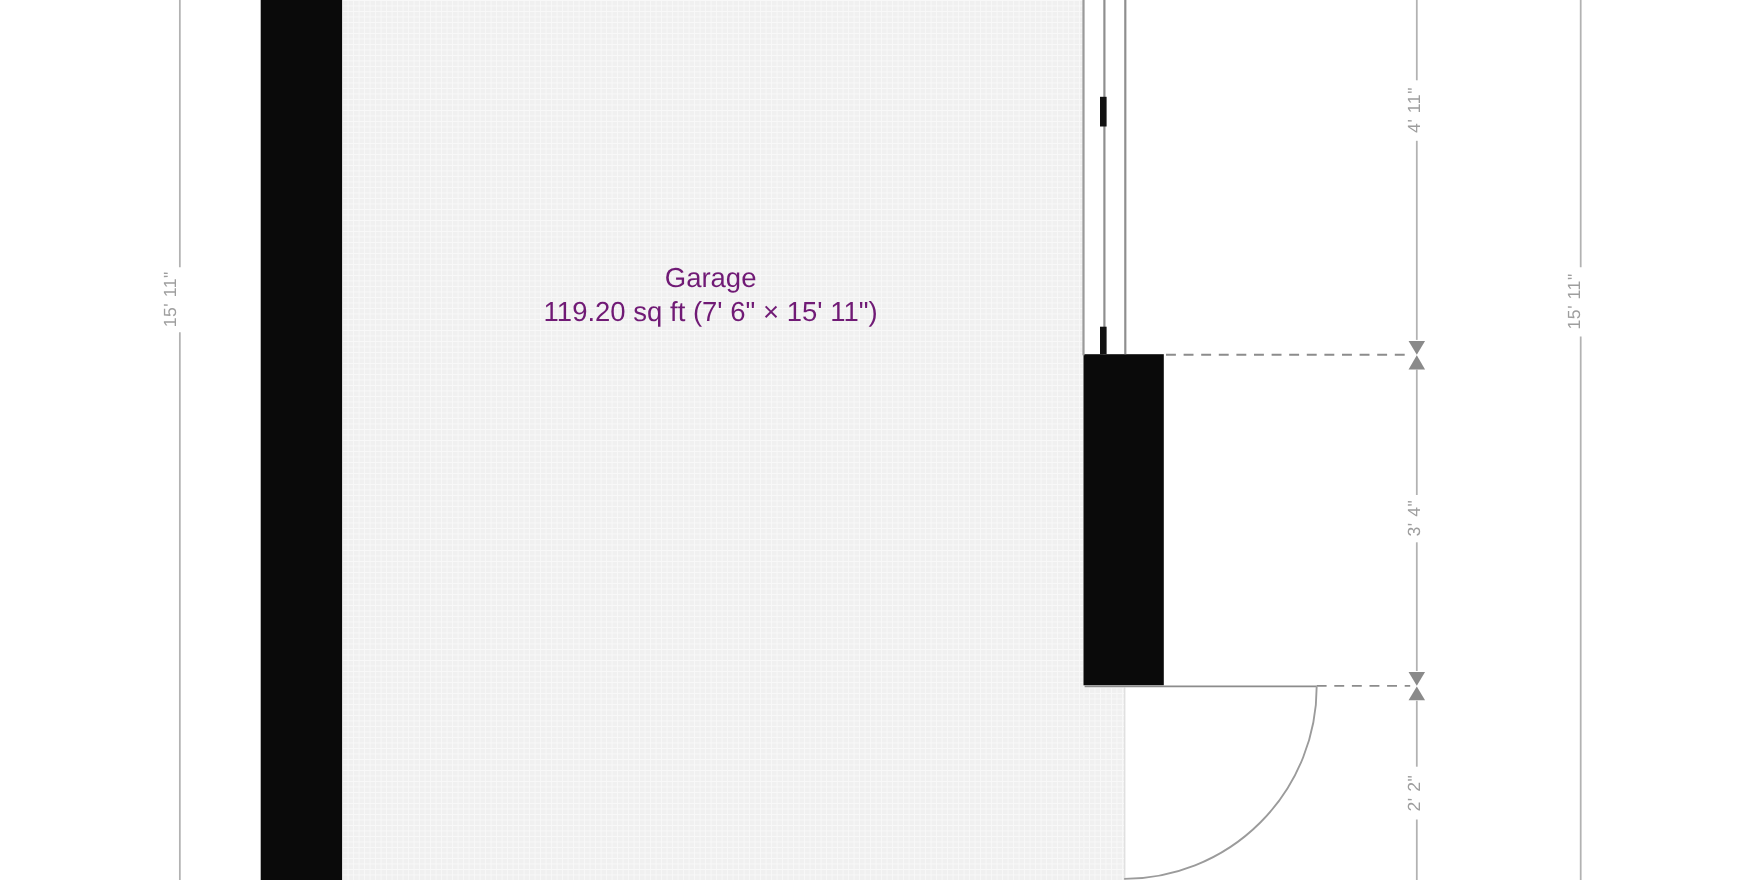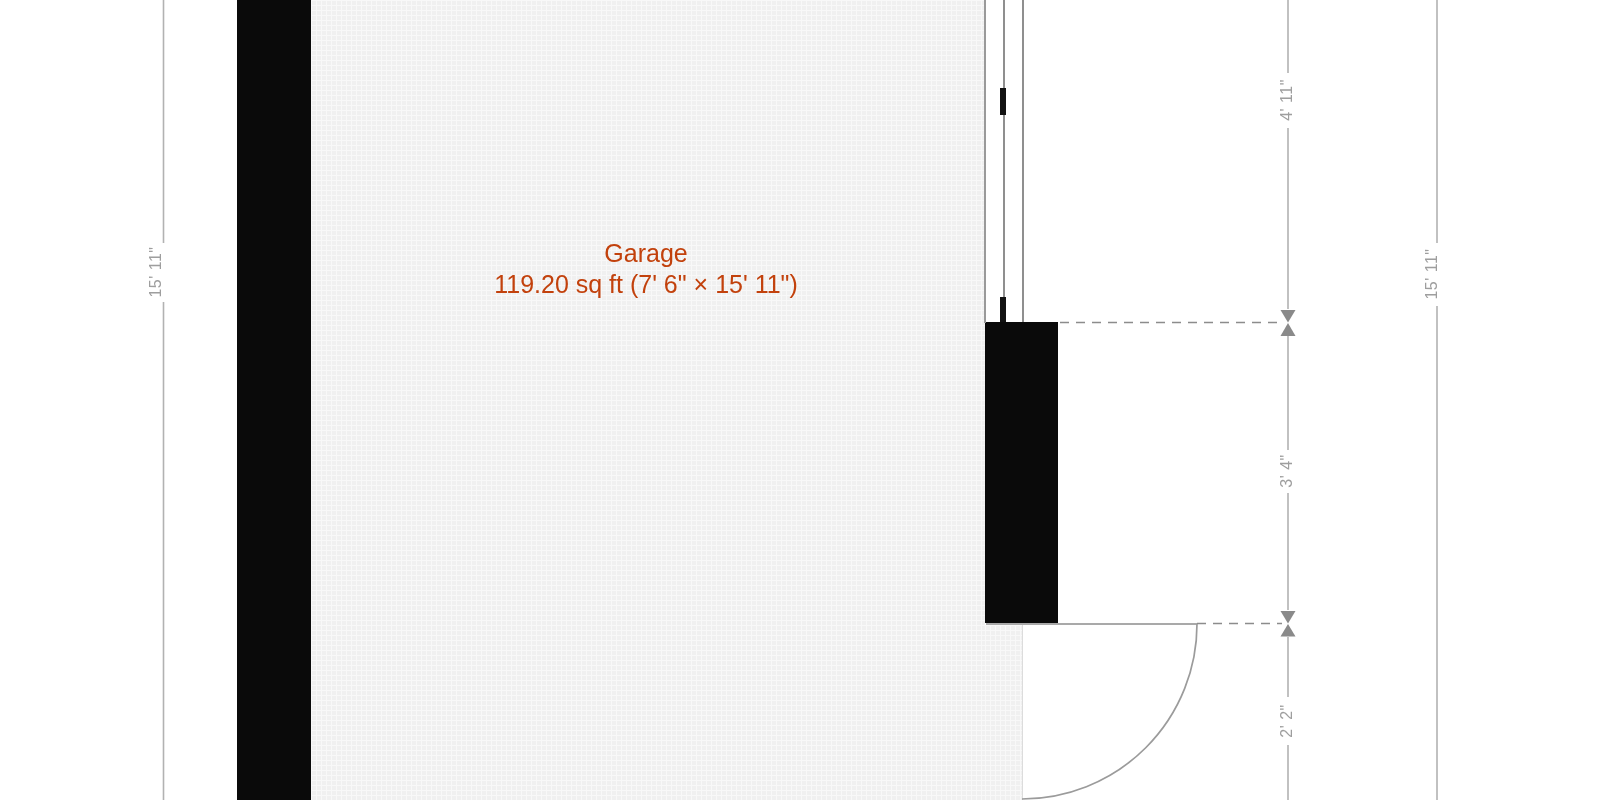--- a/index.html
+++ b/index.html
@@ -33,21 +33,21 @@
   .win-line{top:0;width:2px;height:322px;background:#8f8f8f;}
   .win-line-inner{left:1003px;}
   .win-line-outer{left:1022px;}
   .win-tick{left:1000px;width:6px;background:#121212;}
   .win-tick-1{top:88px;height:27px;}
   .win-tick-2{top:297px;height:25px;}
 
   
   .room-label-wrap{
     left:646px;top:269px;transform:translate(-50%,-50%);
-    text-align:center;color:#c2410c;white-space:nowrap;
+    text-align:center;color:#701a75;white-space:nowrap;
   }
   .room-name{font-size:25px;line-height:31px;}
   .room-area{font-size:25px;line-height:31px;}
 
   
   .dim-label{
     color:#9e9e9e;font-size:16px;letter-spacing:0.5px;white-space:nowrap;
     transform:translate(-50%,-50%) rotate(-90deg);
   }
   .dim-left{left:156px;top:272px;}

